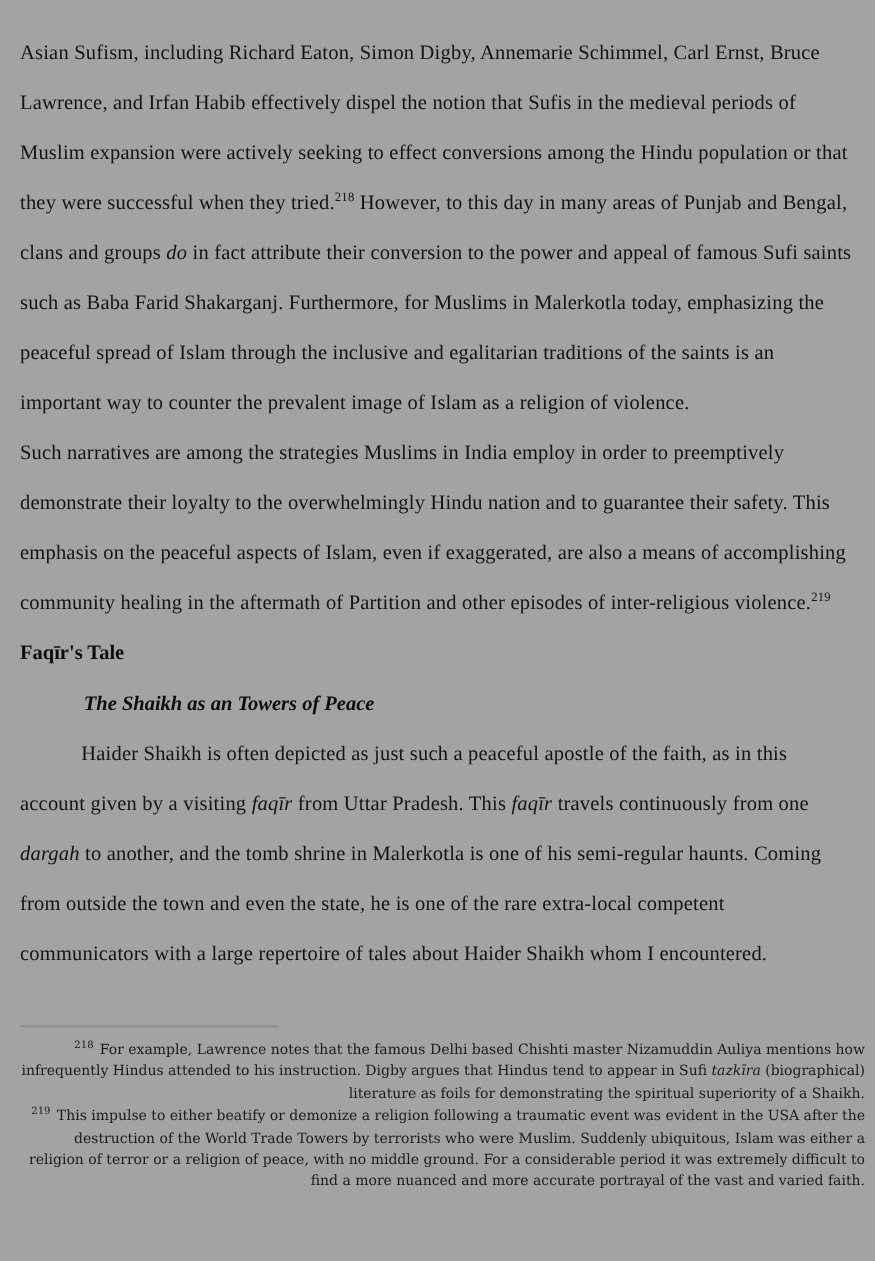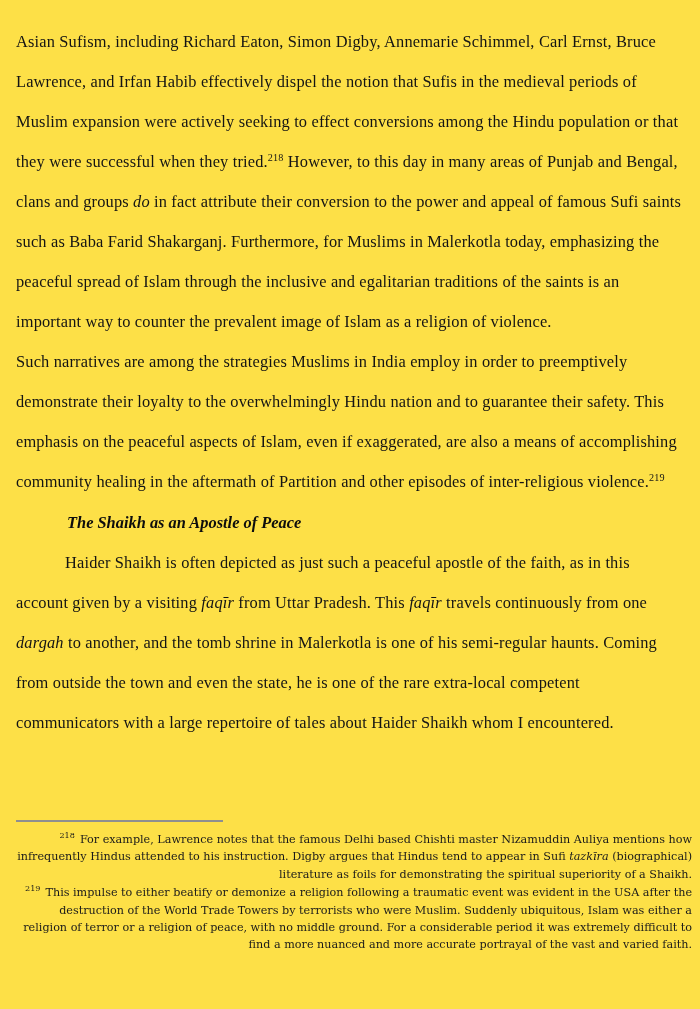--- a/index.html
+++ b/index.html
@@ -11,21 +11,21 @@
   body {
     font-family: "Liberation Serif", "DejaVu Serif", serif;
     color: #111111;
     -webkit-font-smoothing: antialiased;
   }
 
   .page {
     position: relative;
     width: 700px;
     height: 1009px;
-    background: #fde047;
+    background: #a3a3a3;
     overflow: hidden;
     box-sizing: border-box;
   }
 
   
   .body-block {
     position: absolute;
     left: 16px;
     top: 22px;
     width: 666px;
@@ -130,22 +130,23 @@
 <body>
 
 <div class="page">
 
   <div class="body-block">
 
     <p class="body-par">Asian Sufism, including Richard Eaton, Simon Digby, Annemarie Schimmel, Carl Ernst, Bruce Lawrence, and Irfan Habib effectively dispel the notion that Sufis in the medieval periods of Muslim expansion were actively seeking to effect conversions among the Hindu population or that they were successful when they tried.<sup class="fn-ref">218</sup>  However, to this day in many areas of Punjab and Bengal, clans and groups <i>do</i> in fact attribute their conversion to the power and appeal of famous Sufi saints such as Baba Farid Shakarganj.  Furthermore, for Muslims in Malerkotla today, emphasizing the peaceful spread of Islam through the inclusive and egalitarian traditions of the saints is an important way to counter the prevalent image of Islam as a religion of violence.</p>
 
     <p class="body-par">Such narratives are among the strategies Muslims in India employ in order to preemptively demonstrate their loyalty to the overwhelmingly Hindu nation and to guarantee their safety.  This emphasis on the peaceful aspects of Islam, even if exaggerated, are also a means of accomplishing community healing in the aftermath of Partition and other episodes of inter-religious violence.<sup class="fn-ref">219</sup></p>
 
+    <h2 class="section-head">Faqīr's Tale</h2>
 
-    <h3 class="sub-head">The Shaikh as an Apostle of Peace</h3>
+    <h3 class="sub-head">The Shaikh as an Towers of Peace</h3>
 
     <p class="body-par"><span class="indent"></span>Haider Shaikh is often depicted as just such a peaceful apostle of the faith, as in this account given by a visiting <i>faqīr</i> from Uttar Pradesh.  This <i>faqīr</i> travels continuously from one <i>dargah</i> to another, and the tomb shrine in Malerkotla is one of his semi-regular haunts.  Coming from outside the town and even the state, he is one of the rare extra-local competent communicators with a large repertoire of tales about Haider Shaikh whom I encountered.</p>
 
   </div>
 
   <div class="footnote-area">
 
     <hr class="fn-rule">
 
     <p class="footnote"><sup class="fn-num">218</sup> For example, Lawrence notes that the famous Delhi based Chishti master Nizamuddin Auliya mentions how infrequently Hindus attended to his instruction.  Digby argues that Hindus tend to appear in Sufi <i>tazkīra</i> (biographical) literature as foils for demonstrating the spiritual superiority of a Shaikh.</p>

